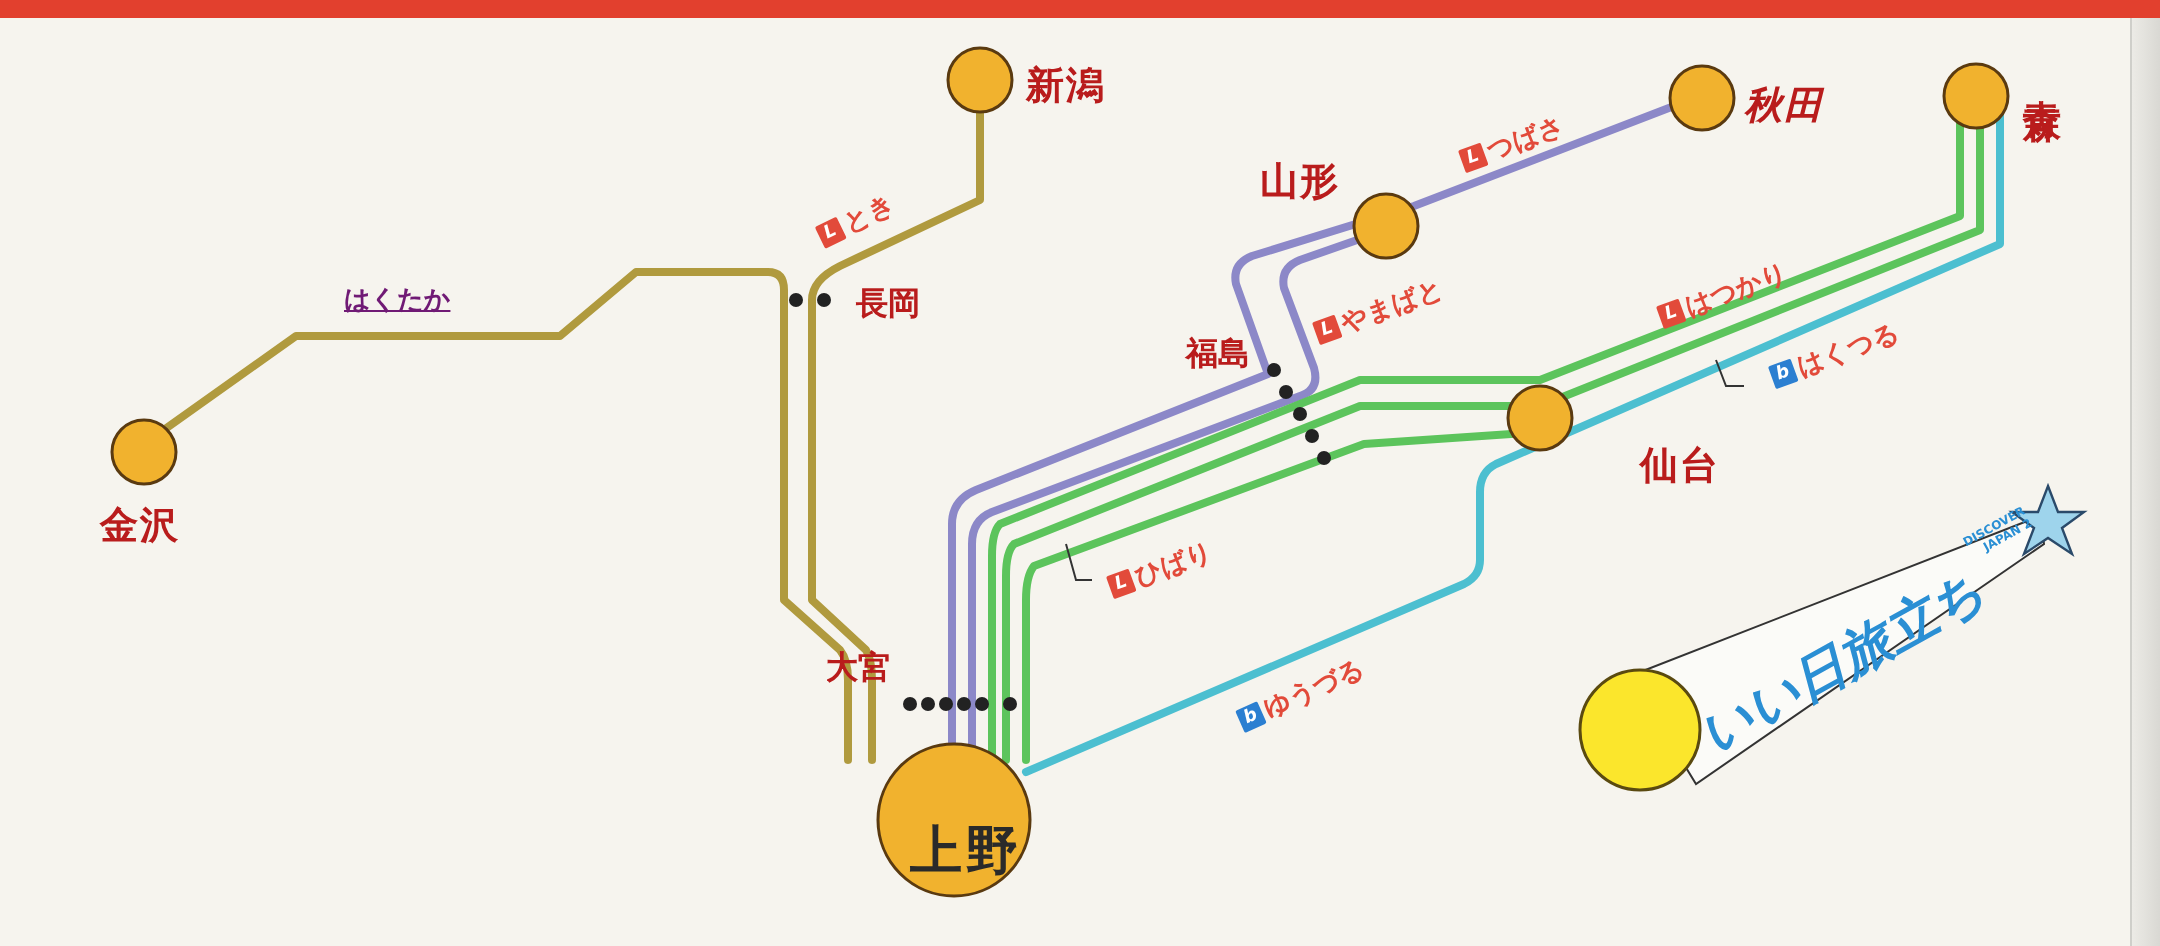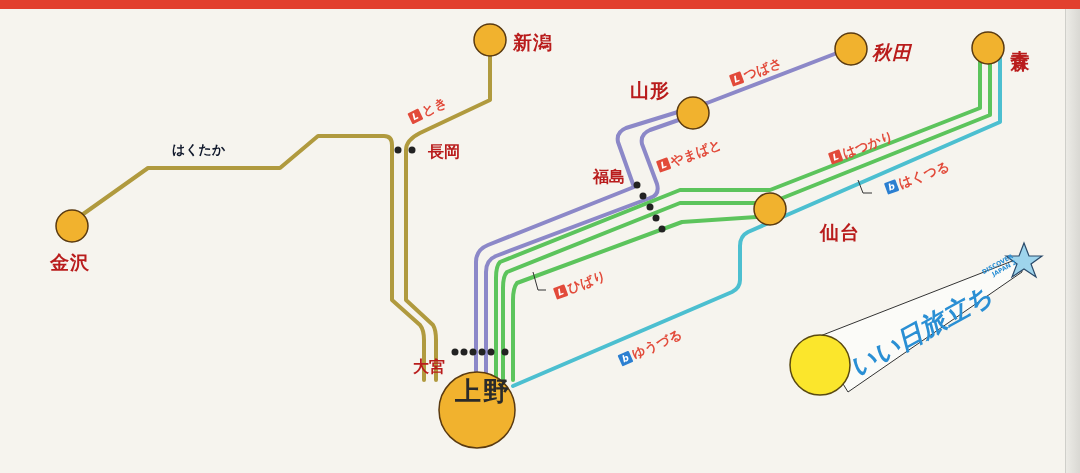--- a/index.html
+++ b/index.html
@@ -79,29 +79,29 @@
   <g>
     <polygon points="815,338 1020,258 1022,272 848,392" fill="#fbfbf8" stroke="#333" stroke-width="1"></polygon>
     <circle cx="820" cy="365" r="30" fill="#fbe62c" stroke="#5a4a10" stroke-width="1.5"></circle>
     <polygon points="1024,243 1029,256 1042,256 1031,264 1036,277 1024,269 1012,277 1017,264 1006,256 1019,256" fill="#9ed4ec" stroke="#2a4a6a" stroke-width="1.2"></polygon>
   </g>
 </svg>
 
 <div class="label city-lg" style="left:513px;top:30px;">新潟</div>
 <div class="label city-lg" style="left:50px;top:250px;">金沢</div>
 <div class="label city-sm" style="left:428px;top:142px;">長岡</div>
-<div class="label city-sm" style="left:413px;top:357px;">大宮</div>
+<div class="label city-sm" style="left:413px;top:324px;">大宮</div>
 <div class="label city-sm" style="left:593px;top:167px;">福島</div>
 <div class="label city-lg" style="left:630px;top:78px;text-align:right;">山形</div>
 <div class="label city-lg" style="left:872px;top:40px;font-style:italic;">秋田</div>
 <div class="label city-lg" style="left:796px;top:220px;margin-left:24px;">仙台</div>
 <div class="label city-lg vert" style="left:1008px;top:34px;">青森</div>
-<div class="ueno-text" style="left:455px;top:374px;">上野</div>
+<div class="ueno-text" style="left:455px;top:408px;">上野</div>
 
-<div class="train" style="left:172px;top:141px;color:#0f172a;">
+<div class="train" style="left:172px;top:141px;color:#701a75;text-decoration:underline;">
   <span>はくたか</span>
 </div>
 <div class="train" style="left:410px;top:110px;color:#e24a3a;transform:rotate(-26deg);">
   <span class="badge" style="background:#e24a3a;">L</span>
   <span>とき</span>
 </div>
 <div class="train" style="left:731px;top:72px;color:#e24a3a;transform:rotate(-20deg);">
   <span class="badge" style="background:#e24a3a;">L</span>
   <span>つばさ</span>
 </div>

